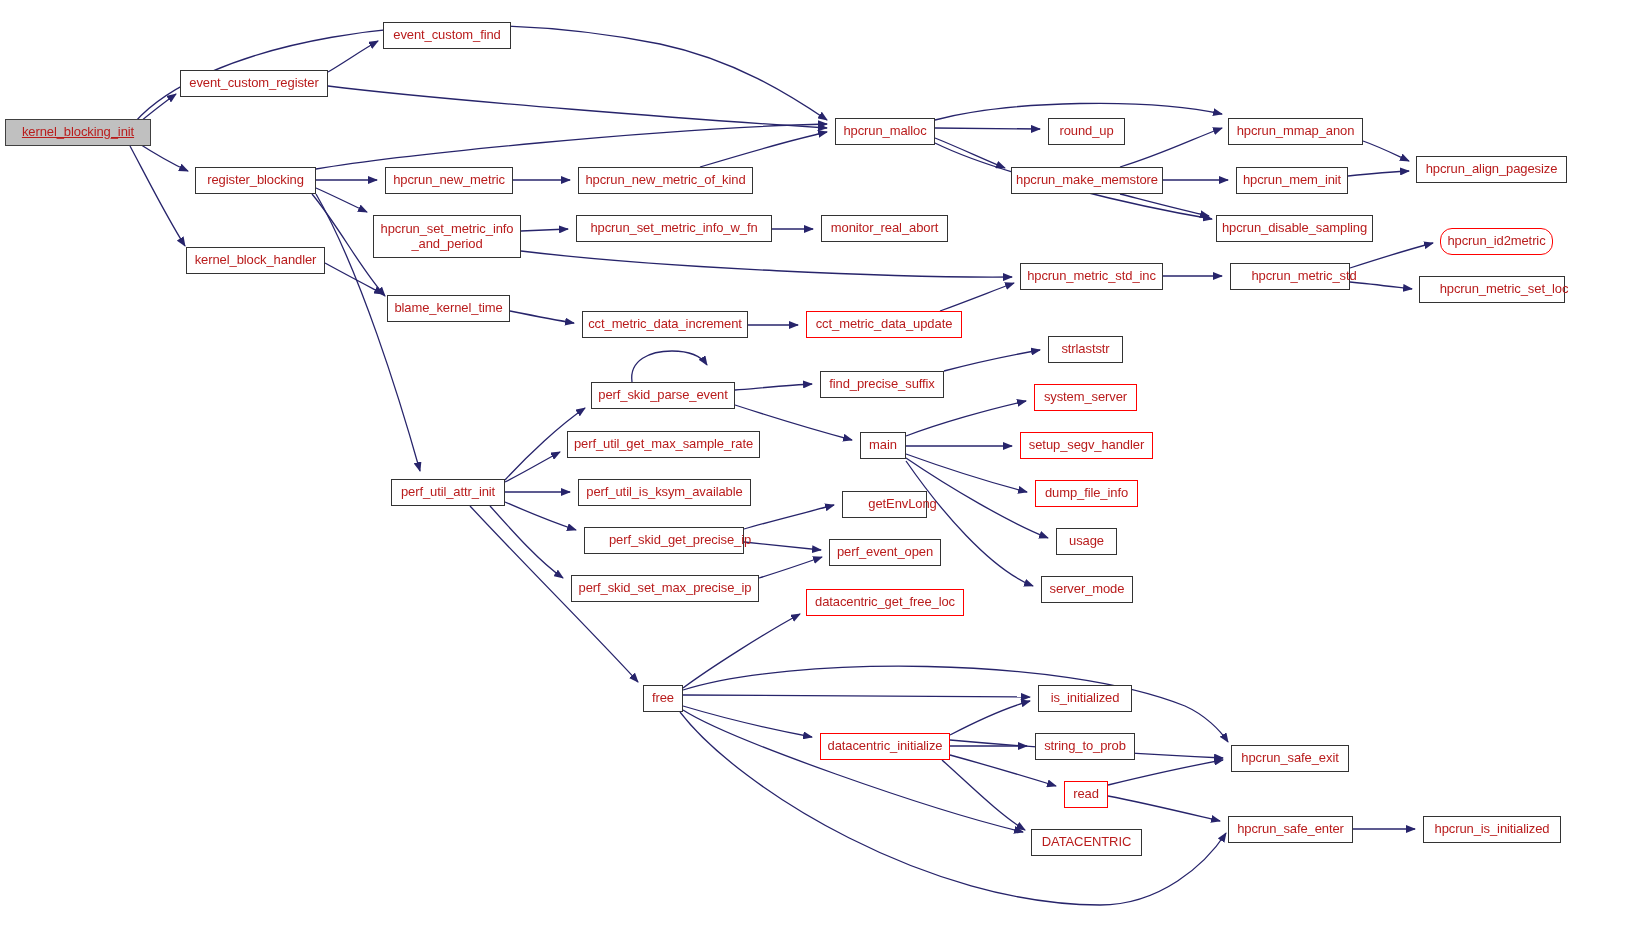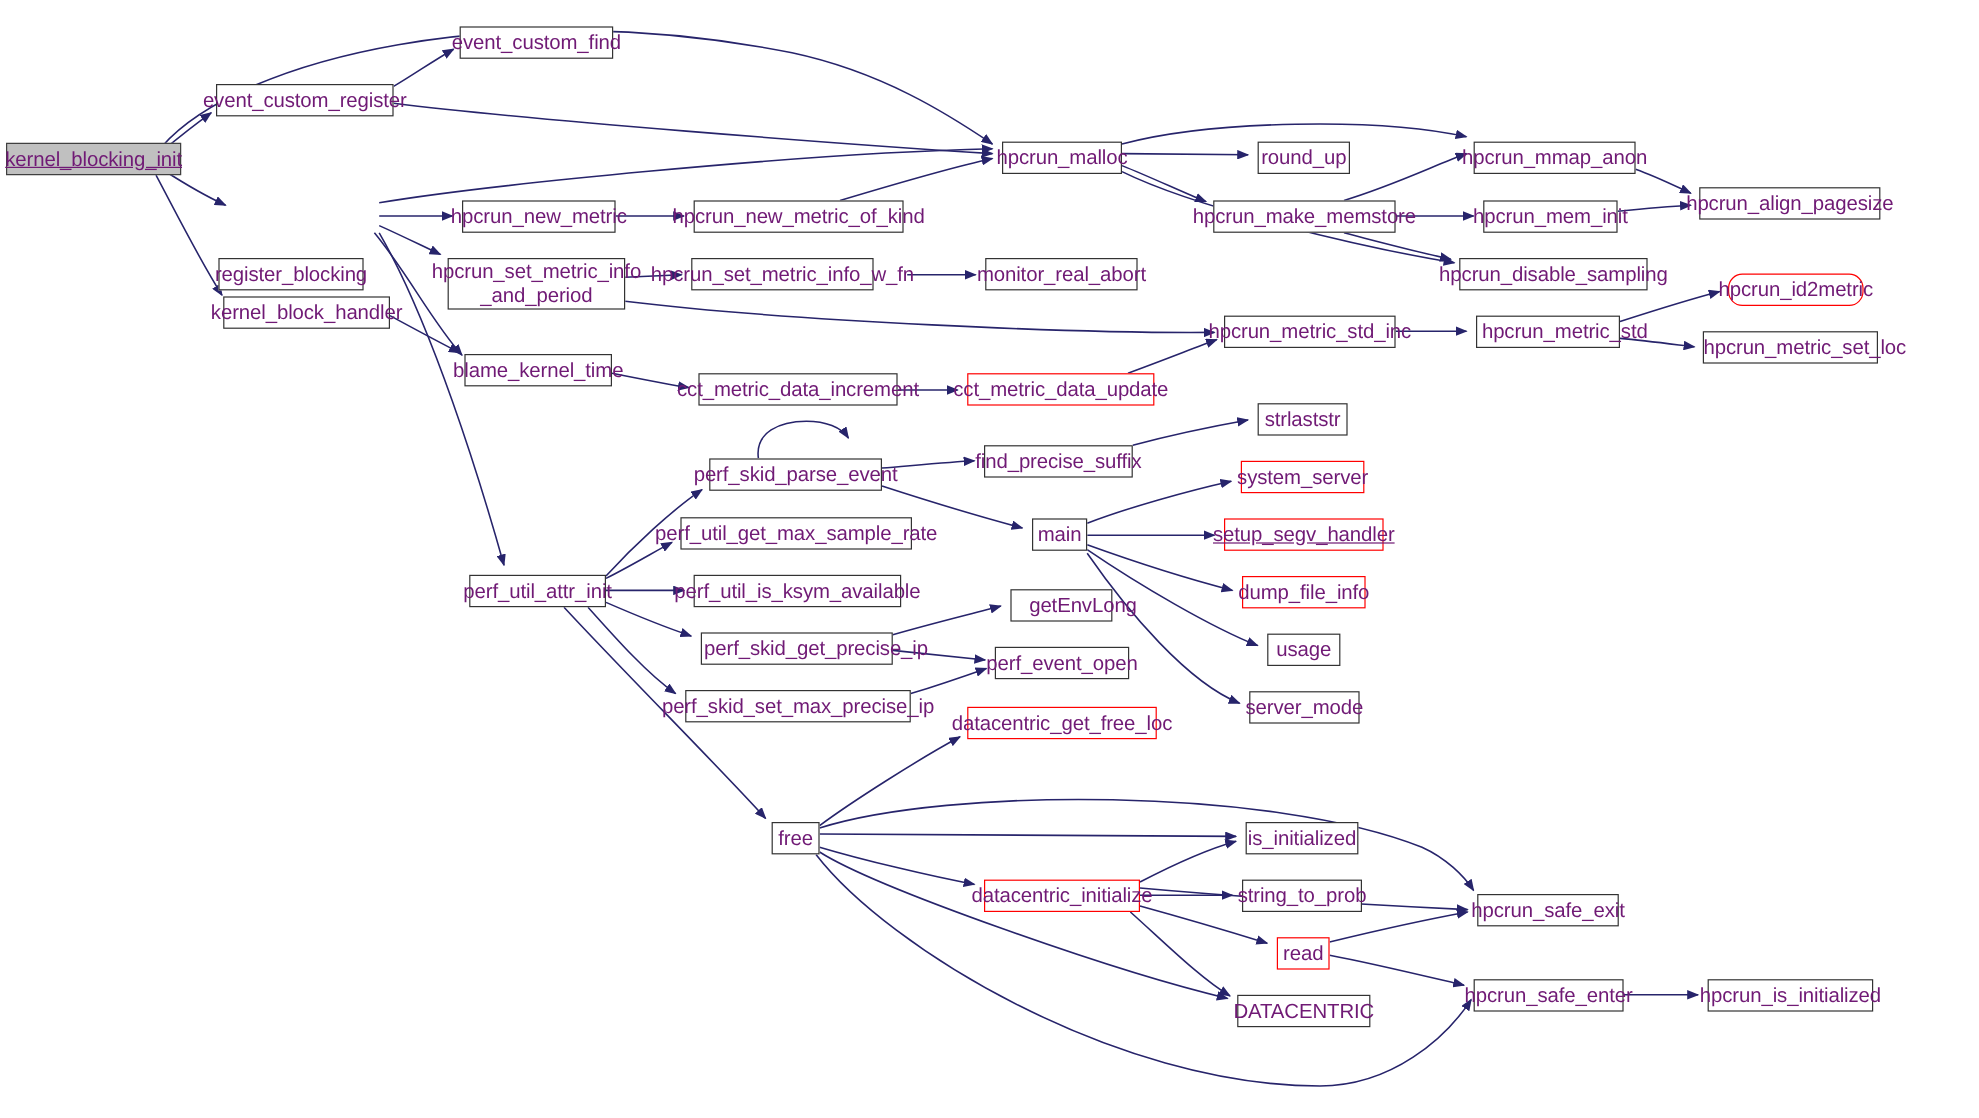--- a/index.html
+++ b/index.html
@@ -25,22 +25,22 @@
   }
   .node {
     position: absolute;
     box-sizing: border-box;
     display: flex;
     align-items: center;
     justify-content: center;
     text-align: center;
     background: #ffffff;
     border: 1px solid #333333;
-    color: #701a75;
-    font-size: 17px;
+    color: #b91c1c;
+    font-size: 13px;
     line-height: 1.12;
     white-space: pre;
     letter-spacing: -0.1px;
     z-index: 5;
   }
   .node.red {
     border-color: #ff0000;
   }
   .node.root {
     background: #c0c0c0;
@@ -121,48 +121,48 @@
         <path d="M950,740 C1050,749 1160,755 1223,758" fill="none" stroke="#27246b" stroke-width="1.3" marker-end="url(#arrowhead)"></path>
         <path d="M1108,785 C1145,776 1190,766 1223,760" fill="none" stroke="#27246b" stroke-width="1.3" marker-end="url(#arrowhead)"></path>
         <path d="M1108,796 C1145,803 1190,814 1220,821" fill="none" stroke="#27246b" stroke-width="1.3" marker-end="url(#arrowhead)"></path>
         <path d="M1353,829 L1415,829" fill="none" stroke="#27246b" stroke-width="1.3" marker-end="url(#arrowhead)"></path>
       </g>
   </svg>
   <div id="nodes-group">
       <div class="node root" style="left: 5px; top: 119px; width: 146px; height: 27px; text-decoration: underline;">kernel_blocking_init</div>
       <div class="node" style="left: 383px; top: 22px; width: 128px; height: 27px;">event_custom_find</div>
       <div class="node" style="left: 180px; top: 70px; width: 148px; height: 27px;">event_custom_register</div>
-      <div class="node" style="left: 182px; top: 167px; width: 121px; height: 27px; margin-top: 48px;">register_blocking</div>
+      <div class="node" style="left: 195px; top: 167px; width: 121px; height: 27px;">register_blocking</div>
       <div class="node" style="left: 186px; top: 247px; width: 139px; height: 27px;">kernel_block_handler</div>
       <div class="node" style="left: 385px; top: 167px; width: 128px; height: 27px;">hpcrun_new_metric</div>
       <div class="node" style="left: 373px; top: 215px; width: 148px; height: 43px;">hpcrun_set_metric_info
 _and_period</div>
       <div class="node" style="left: 387px; top: 295px; width: 123px; height: 27px;">blame_kernel_time</div>
       <div class="node" style="left: 835px; top: 118px; width: 100px; height: 27px;">hpcrun_malloc</div>
       <div class="node" style="left: 578px; top: 167px; width: 175px; height: 27px;">hpcrun_new_metric_of_kind</div>
-      <div class="node" style="left: 576px; top: 215px; width: 152px; height: 27px;">hpcrun_set_metric_info_w_fn</div>
+      <div class="node" style="left: 576px; top: 215px; width: 196px; height: 27px;">hpcrun_set_metric_info_w_fn</div>
       <div class="node" style="left: 821px; top: 215px; width: 127px; height: 27px;">monitor_real_abort</div>
       <div class="node" style="left: 582px; top: 311px; width: 166px; height: 27px;">cct_metric_data_increment</div>
       <div class="node red" style="left: 806px; top: 311px; width: 156px; height: 27px;">cct_metric_data_update</div>
       <div class="node" style="left: 1048px; top: 118px; width: 77px; height: 27px;">round_up</div>
       <div class="node" style="left: 1011px; top: 167px; width: 152px; height: 27px;">hpcrun_make_memstore</div>
       <div class="node" style="left: 1228px; top: 118px; width: 135px; height: 27px;">hpcrun_mmap_anon</div>
       <div class="node" style="left: 1236px; top: 167px; width: 112px; height: 27px;">hpcrun_mem_init</div>
       <div class="node" style="left: 1416px; top: 156px; width: 151px; height: 27px;">hpcrun_align_pagesize</div>
       <div class="node" style="left: 1216px; top: 215px; width: 157px; height: 27px;">hpcrun_disable_sampling</div>
       <div class="node" style="left: 1020px; top: 263px; width: 143px; height: 27px;">hpcrun_metric_std_inc</div>
       <div class="node" style="left: 1230px; top: 263px; width: 120px; height: 27px; padding-left: 28px;">hpcrun_metric_std</div>
       <div class="node red" style="left: 1440px; top: 228px; width: 113px; height: 27px; border-radius: 12px;">hpcrun_id2metric</div>
       <div class="node" style="left: 1419px; top: 276px; width: 146px; height: 27px; padding-left: 24px;">hpcrun_metric_set_loc</div>
       <div class="node" style="left: 591px; top: 382px; width: 144px; height: 27px;">perf_skid_parse_event</div>
       <div class="node" style="left: 820px; top: 371px; width: 124px; height: 27px;">find_precise_suffix</div>
       <div class="node" style="left: 1048px; top: 336px; width: 75px; height: 27px;">strlaststr</div>
       <div class="node" style="left: 860px; top: 432px; width: 46px; height: 27px;">main</div>
       <div class="node red" style="left: 1034px; top: 384px; width: 103px; height: 27px;">system_server</div>
-      <div class="node red" style="left: 1020px; top: 432px; width: 133px; height: 27px; text-decoration: underline;">setup_segv_handler</div>
+      <div class="node red" style="left: 1020px; top: 432px; width: 133px; height: 27px;">setup_segv_handler</div>
       <div class="node red" style="left: 1035px; top: 480px; width: 103px; height: 27px;">dump_file_info</div>
       <div class="node" style="left: 1056px; top: 528px; width: 61px; height: 27px;">usage</div>
       <div class="node" style="left: 1041px; top: 576px; width: 92px; height: 27px;">server_mode</div>
       <div class="node" style="left: 567px; top: 431px; width: 193px; height: 27px;">perf_util_get_max_sample_rate</div>
       <div class="node" style="left: 391px; top: 479px; width: 114px; height: 27px;">perf_util_attr_init</div>
       <div class="node" style="left: 578px; top: 479px; width: 173px; height: 27px;">perf_util_is_ksym_available</div>
       <div class="node" style="left: 584px; top: 527px; width: 160px; height: 27px; padding-left: 32px;">perf_skid_get_precise_ip</div>
       <div class="node" style="left: 842px; top: 491px; width: 85px; height: 27px; padding-left: 36px;">getEnvLong</div>
       <div class="node" style="left: 829px; top: 539px; width: 112px; height: 27px;">perf_event_open</div>
       <div class="node" style="left: 571px; top: 575px; width: 188px; height: 27px;">perf_skid_set_max_precise_ip</div>

